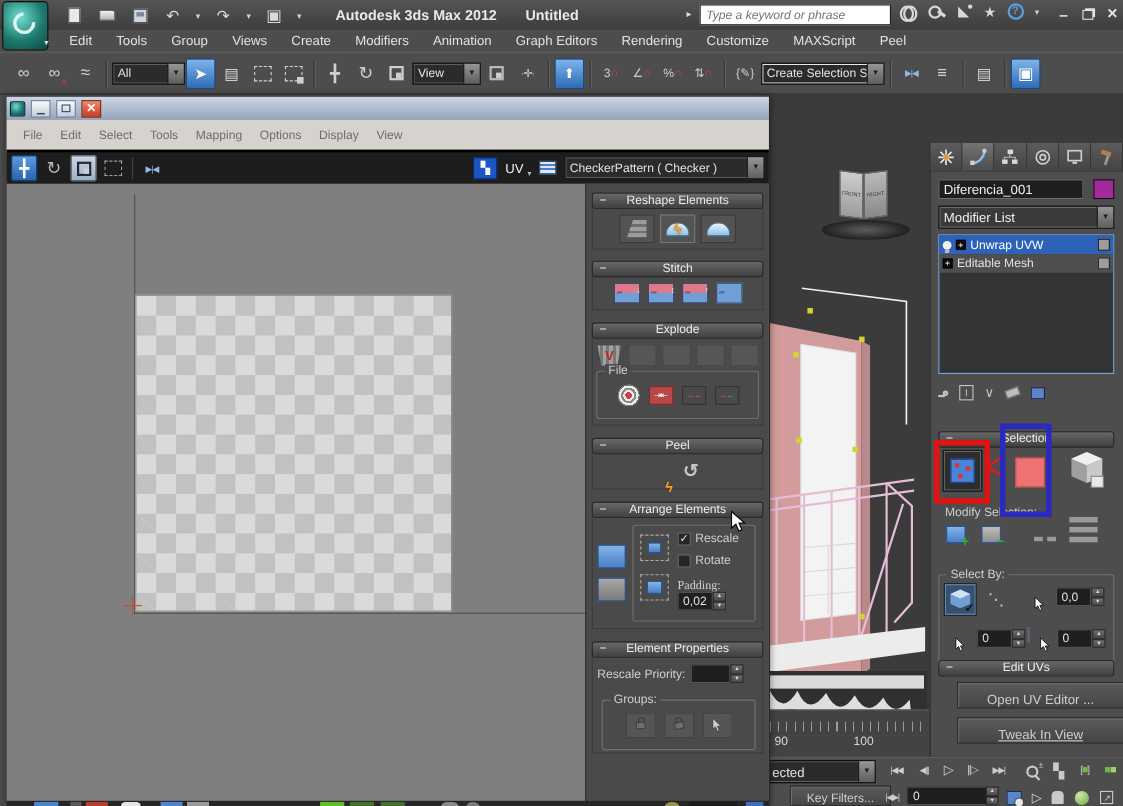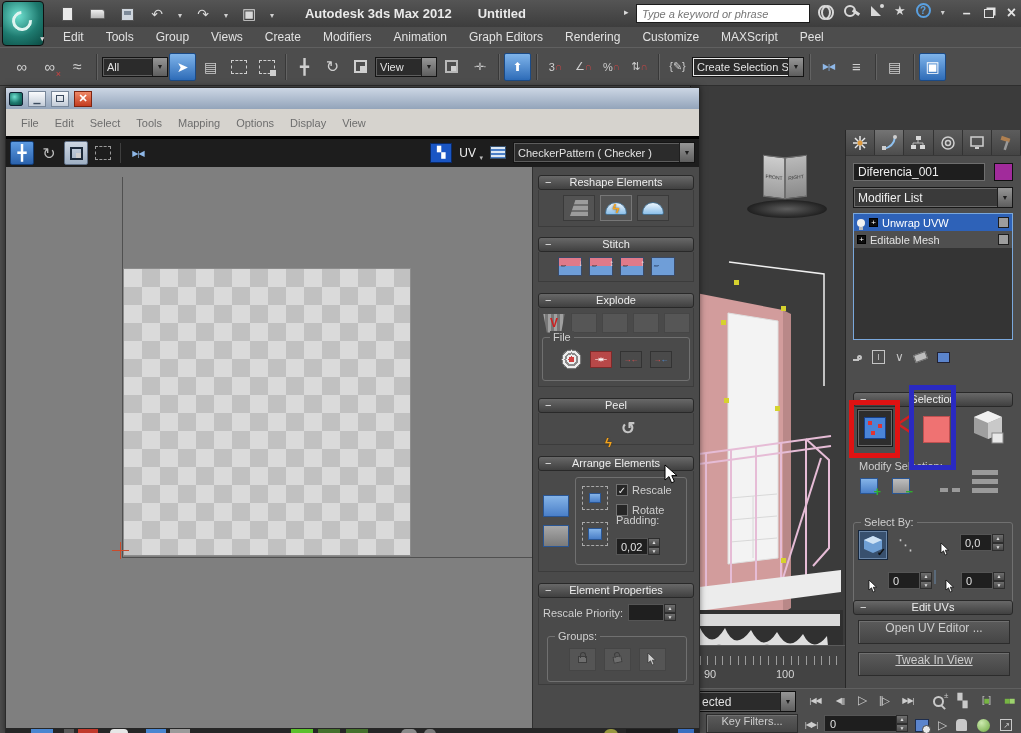--- a/index.html
+++ b/index.html
@@ -101,21 +101,21 @@
   .framef{position:absolute;left:824px;top:715px;width:84px;height:17px;background:#1e1e1e;border:1px solid #555;color:#e0e0e0;display:flex;align-items:center;padding-left:5px;font-size:11px;}
   .spcol{position:absolute;display:flex;flex-direction:column;width:12px;height:17px;}
   .spcol span{flex:1;background:linear-gradient(#707070,#4a4a4a);border:1px solid #2e2e2e;font-size:5px;color:#ddd;display:flex;align-items:center;justify-content:center;}
   .tcfg{width:14px;height:13px;background:#5b84cc;border:1px solid #1e2e4e;position:relative;}
   .tcfg::after{content:"";position:absolute;right:-3px;bottom:-3px;width:7px;height:7px;border-radius:50%;background:#e8e8e8;border:1px solid #444;}
   .handic{width:11px;height:12px;background:#c9c9c9;border-radius:4px 4px 1px 1px;position:relative;}
   .orbic{width:13px;height:13px;border-radius:50%;background:radial-gradient(circle at 35% 30%,#cdeab0,#6da83f);}
   .maxic{width:12px;height:12px;border:1.5px solid #c9c9c9;color:#c9c9c9;font-size:8px;display:flex;align-items:center;justify-content:center;}
   .seldrop{position:absolute;left:688px;top:691px;width:108px;height:21px;background:#2b2b2b;border:1px solid #0f0f0f;box-shadow:inset 0 0 0 1px #606060;display:flex;align-items:center;}
   .seldrop .cval{flex:1;padding-left:13px;font-size:12px;color:#e2e2e2;}
-  .btn{background:linear-gradient(#5b5b5b,#454545);border:1px solid #2c2c2c;box-shadow:inset 1px 1px 0 #707070;color:#cdcdcd;display:flex;align-items:flex-start;justify-content:center;}
+  .btn{background:linear-gradient(#5b5b5b,#454545);border:1px solid #2c2c2c;box-shadow:inset 1px 1px 0 #707070;color:#cdcdcd;display:flex;align-items:flex-end;justify-content:center;margin-left:12px;}
 
   
   .cp{position:absolute;left:845px;top:130px;width:176px;height:558px;background:#4d4d4d;border-left:1px solid #282828;}
   .cptabs{position:absolute;left:0;top:0;width:100%;height:26px;display:flex;border-bottom:1px solid #383838;}
   .cptab{flex:1;display:flex;align-items:center;justify-content:center;background:linear-gradient(#5c5c5c,#444);border-right:1px solid #333;}
   .cptab.active{background:linear-gradient(#747474,#4d4d4d);}
   .namef{position:absolute;left:7px;top:33px;width:132px;height:18px;background:#1e1e1e;border:1px solid #6e6e6e;color:#efefef;display:flex;align-items:center;padding-left:4px;font-size:12px;}
   .swatch{position:absolute;left:148px;top:33px;width:19px;height:18px;border:1px solid #101010;}
   .modlist{position:absolute;left:7px;top:57px;width:160px;height:21px;background:#3a3a3a;border:1px solid #171717;box-shadow:inset 0 0 0 1px #6a6a6a;display:flex;align-items:center;}
   .modlist .cval{flex:1;padding-left:4px;font-size:12px;color:#f0f0f0;}
@@ -772,21 +772,21 @@
             <span class="abs flex" style="left:40px;top:6px;gap:4px;">
               <span class="cbx">
                   <span>✓</span>
                 </span>
               <span>Rescale</span>
             </span>
             <span class="abs flex" style="left:40px;top:26px;gap:4px;">
               <span class="cbx"></span>
               <span>Rotate</span>
             </span>
-            <span class="abs" style="left:40px;top:36px;">Padding:</span>
+            <span class="abs" style="left:40px;top:48px;font-family:Liberation Serif, serif;">Padding:</span>
             <span class="spin abs" style="left:40px;top:60px;">
               <span class="sval">0,02</span>
               <span class="sarr">
                   <span>▲</span>
                   <span>▼</span>
                 </span>
             </span>
           </div>
         </div>
 

